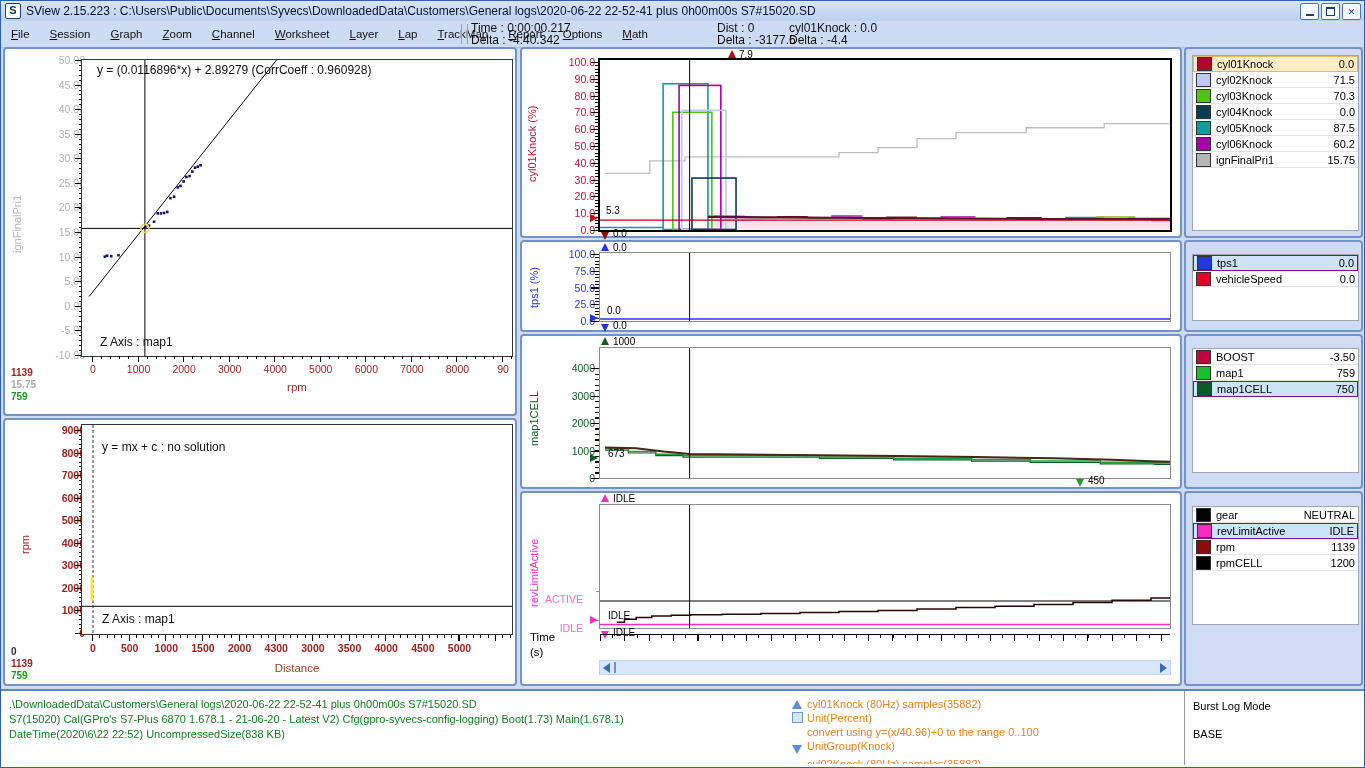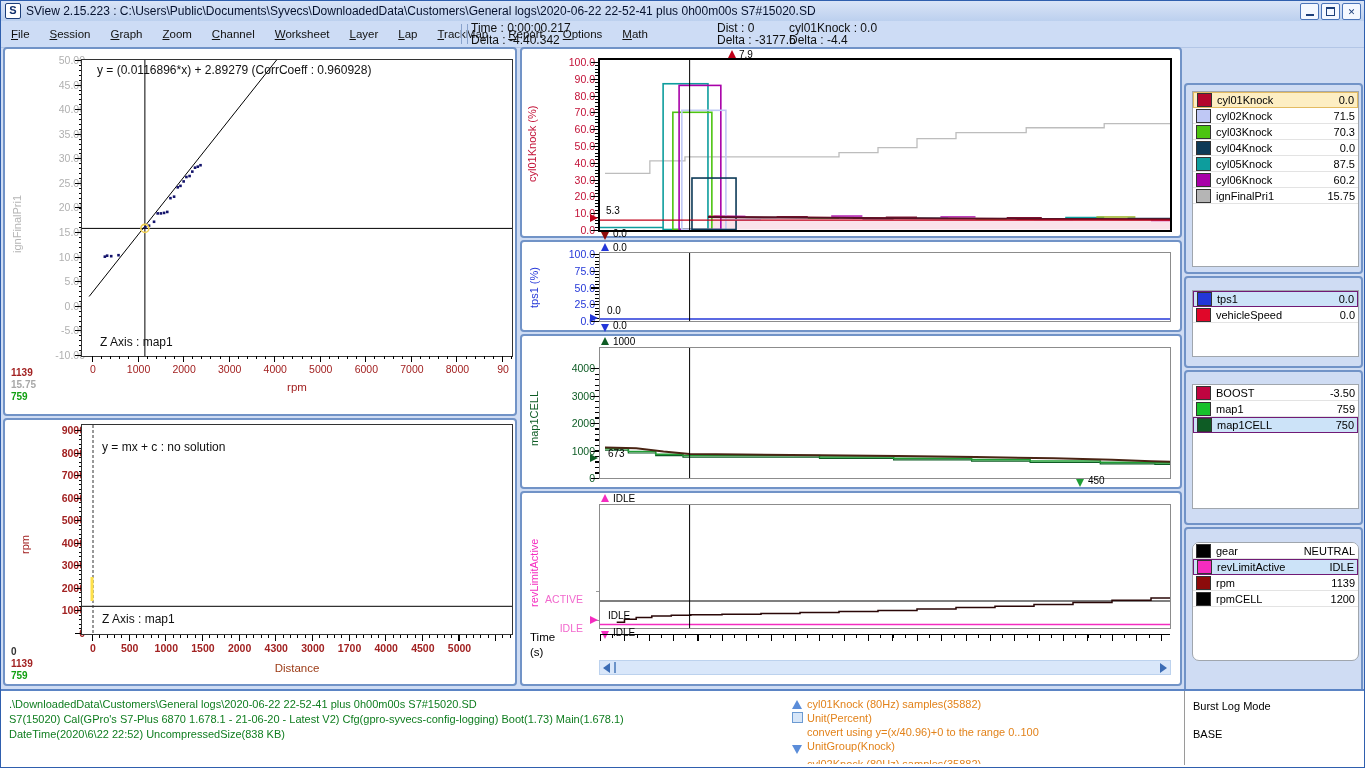--- a/index.html
+++ b/index.html
@@ -16,21 +16,21 @@
   .menubar{position:absolute;left:0;top:20px;width:100%;height:26px;background:#cddcf5;
            border-bottom:1px solid #b3c6e6;font-size:11.5px;color:#111;}
   .menu-items{display:flex;align-items:center;height:100%;}
   .menu-item{padding:0 10px;line-height:26px;}
   .menu-item u{text-decoration:underline;}
   .grip{position:absolute;left:460px;top:3px;width:5px;height:20px;
         border-left:1px solid #8aa3cc;border-right:1px solid #8aa3cc;}
   .mstat{position:absolute;top:1px;font-size:12px;line-height:12px;color:#101010;white-space:nowrap;}
   
   .panel{position:absolute;background:#fff;border:2px solid #7193c7;border-radius:4px;box-sizing:border-box;}
-  .panel.blue{background:#cfdcf3;margin-top:36px;}
+  .panel.blue{background:#cfdcf3;}
   .plot{position:absolute;box-sizing:border-box;background:#fff;}
   .plot svg{position:absolute;left:0;top:0;}
   .vtitle{position:absolute;writing-mode:vertical-rl;transform:rotate(180deg);font-size:11px;
           text-align:center;white-space:nowrap;}
   .tick-label{position:absolute;font-size:10.5px;line-height:12px;white-space:nowrap;}
   .ticks-y .tick-label{right:0;}
   .tickstrip{position:absolute;}
   .eq{position:absolute;font-size:12px;color:#111;white-space:nowrap;}
   .corner{position:absolute;font-size:10px;font-weight:bold;line-height:11px;}
   .xlabel{position:absolute;text-align:center;font-size:11.5px;}
@@ -215,21 +215,21 @@
     <div class="tickstrip" style="left:87px;top:215px;width:420px;height:6px;background:repeating-linear-gradient(to right,#000 0 1px,transparent 1px 36.65px);"></div>
     <div class="tickstrip" style="left:87px;top:215px;width:420px;height:3px;background:repeating-linear-gradient(to right,#000 0 1px,transparent 1px 7.33px);"></div>
     <div style="position:absolute;left:0;top:222px;width:514px;height:14px;color:#a22222;font-weight:bold;">
         <span class="tick-label" style="left: 88px; top: 0px; transform: translateX(-50%);">0</span>
         <span class="tick-label" style="left: 124.65px; top: 0px; transform: translateX(-50%);">500</span>
         <span class="tick-label" style="left: 161.3px; top: 0px; transform: translateX(-50%);">1000</span>
         <span class="tick-label" style="left: 197.95px; top: 0px; transform: translateX(-50%);">1500</span>
         <span class="tick-label" style="left: 234.6px; top: 0px; transform: translateX(-50%);">2000</span>
         <span class="tick-label" style="left: 271.25px; top: 0px; transform: translateX(-50%);">4300</span>
         <span class="tick-label" style="left: 307.9px; top: 0px; transform: translateX(-50%);">3000</span>
-        <span class="tick-label" style="left: 344.55px; top: 0px; transform: translateX(-50%);">1700</span>
+        <span class="tick-label" style="left: 344.55px; top: 0px; transform: translateX(-50%);">3500</span>
         <span class="tick-label" style="left: 381.2px; top: 0px; transform: translateX(-50%);">4000</span>
         <span class="tick-label" style="left: 417.85px; top: 0px; transform: translateX(-50%);">4500</span>
         <span class="tick-label" style="left: 454.5px; top: 0px; transform: translateX(-50%);">5000</span>
       </div>
     <div class="corner" style="left:6px;top:226px;color:#333;">0</div>
     <div class="corner" style="left:6px;top:238px;color:#a22222;">1139</div>
     <div class="corner" style="left:6px;top:250px;color:#12a012;">759</div>
     <div class="xlabel" style="left:77px;top:242px;width:430px;color:#9c3b16;">Distance</div>
   </div>
 
@@ -444,21 +444,21 @@
           <span class="lval">759</span>
         </div>
         <div class="lrow sel-blue">
           <span class="swatch" style="background: rgb(14, 92, 37);"></span>
           <span class="lname">map1CELL</span>
           <span class="lval">750</span>
         </div>
       </div>
   </div>
   <div class="panel blue" style="left:1183px;top:490px;width:179px;height:195px;">
-    <div class="listbox" style="left:6px;top:13px;width:167px;height:119px;border-radius:7px;">
+    <div class="listbox" style="left:6px;top:13px;width:167px;height:119px;">
         <div class="lrow">
           <span class="swatch" style="background: rgb(0, 0, 0);"></span>
           <span class="lname">gear</span>
           <span class="lval">NEUTRAL</span>
         </div>
         <div class="lrow sel-blue">
           <span class="swatch" style="background: rgb(244, 44, 192);"></span>
           <span class="lname">revLimitActive</span>
           <span class="lval">IDLE</span>
         </div>

